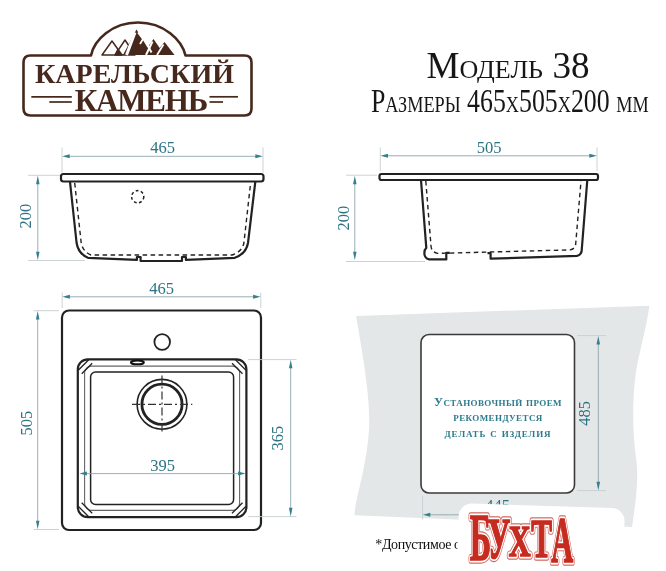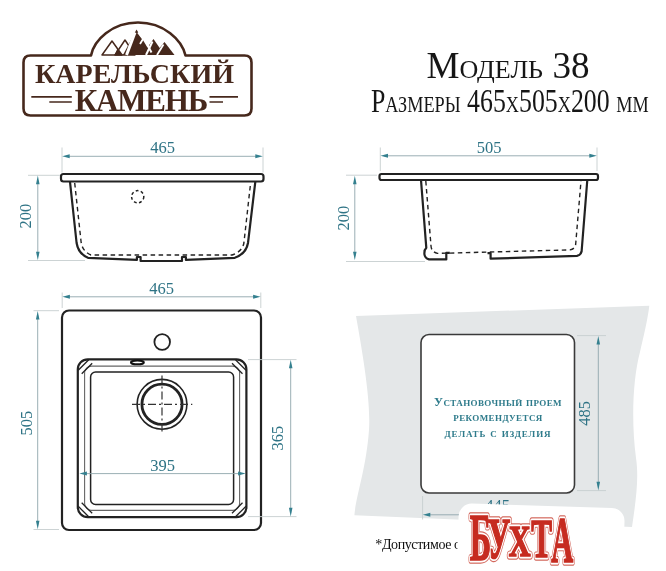--- a/index.html
+++ b/index.html
@@ -1,16 +1,16 @@
 <!DOCTYPE html>
 <html><head>
 <meta charset="utf-8">
 <style>
   html,body{margin:0;padding:0;background:#fff;}
-  #page{position:relative;width:666px;height:571px;overflow:hidden;background:#fff;border-radius:12px;}
+  #page{position:relative;width:666px;height:571px;overflow:hidden;background:#fff;}
   text{font-family:"Liberation Serif",serif;}
 </style>
 </head>
 <body>
 <div id="page">
 <svg width="666" height="571" viewBox="0 0 666 571">
 
 <g id="logo">
   <path d="M 30.5,55.5 H 91 C 94,40 112,22.5 138,22.5 C 164,22.5 182,40 185.5,55.5 H 244.5 Q 251.5,55.5 251.5,62.5 V 108.5 Q 251.5,115.5 244.5,115.5 H 30.5 Q 23.5,115.5 23.5,108.5 V 62.5 Q 23.5,55.5 30.5,55.5 Z" fill="#fff" stroke="#46281c" stroke-width="2.6" stroke-linejoin="round"></path>
   <g fill="#46281c" stroke="none">

